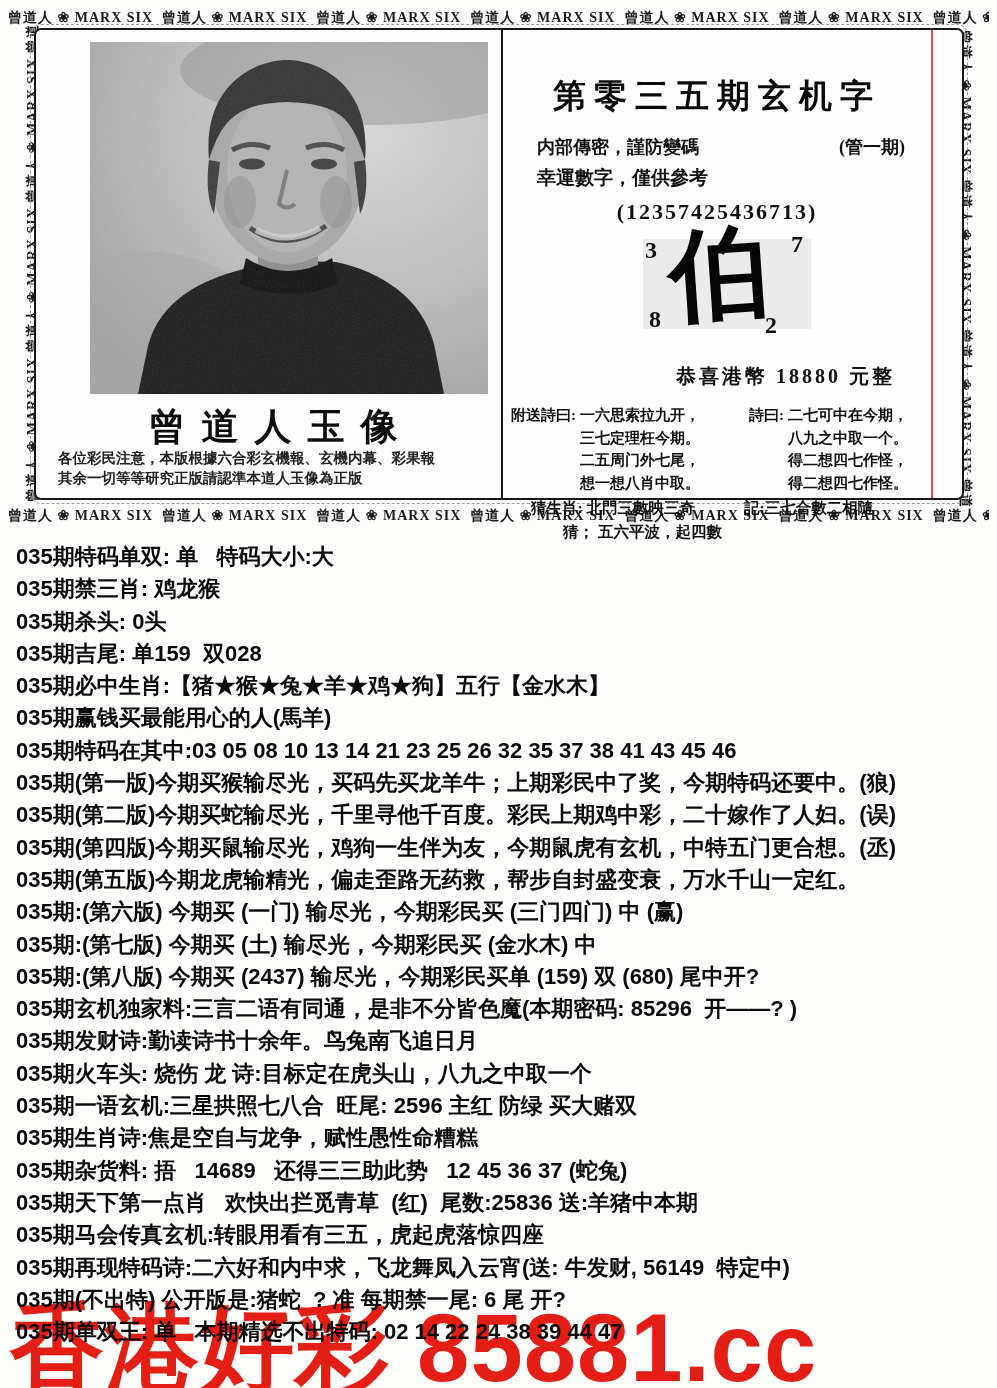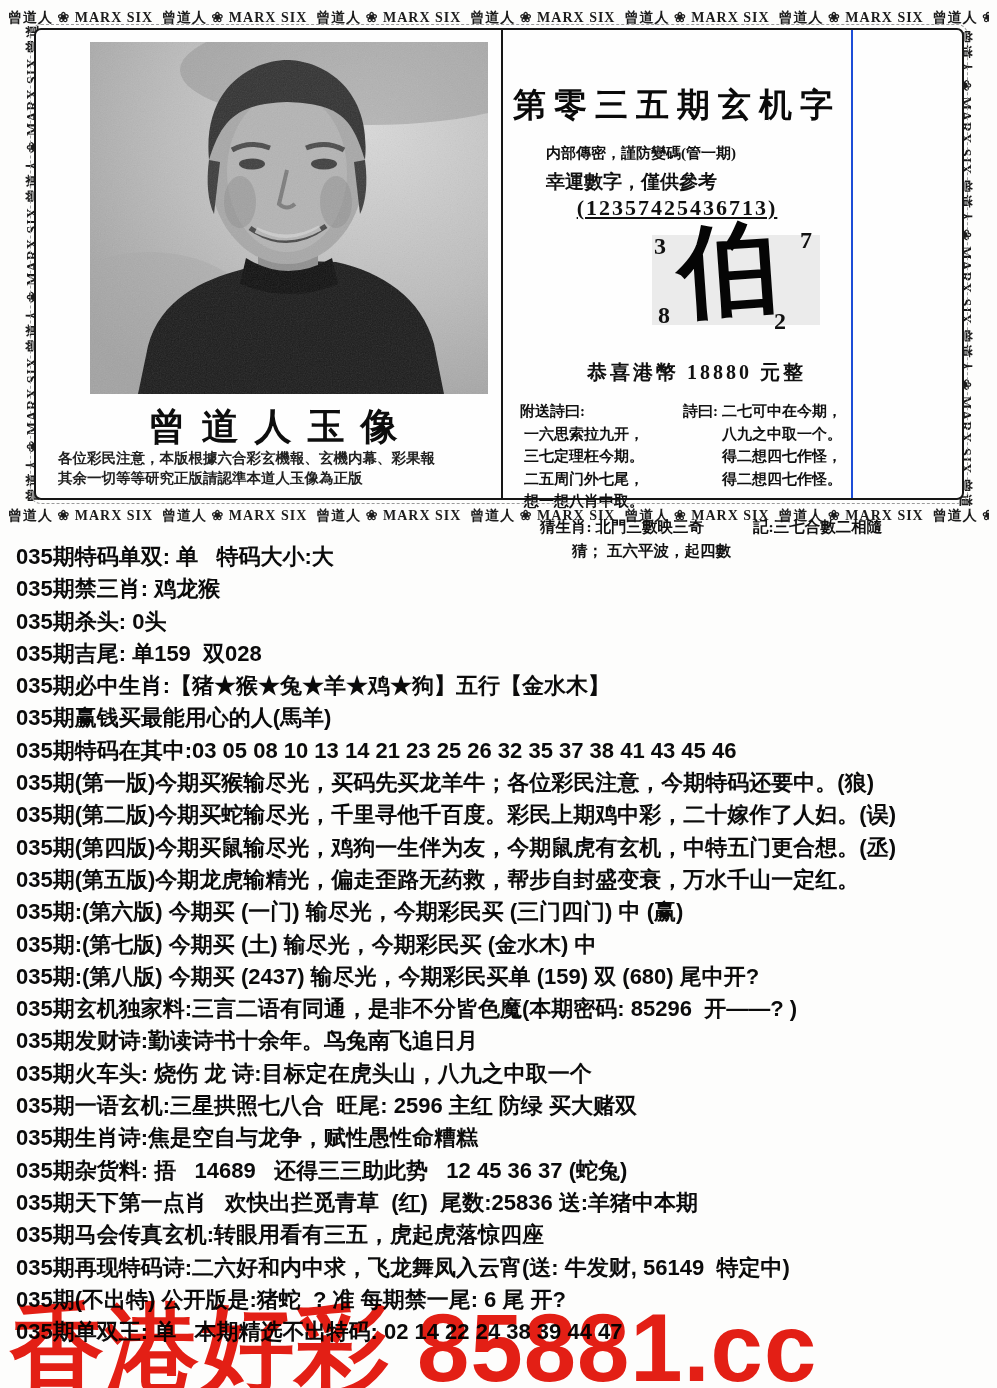--- a/index.html
+++ b/index.html
@@ -28,48 +28,48 @@
   .caption{
     position:absolute;left:20px;top:372px;width:450px;text-align:center;
     font-size:37px;font-weight:bold;letter-spacing:16px;color:#0d0d0d;white-space:nowrap;
   }
   .pnotes{
     position:absolute;left:22px;top:418px;width:448px;
     font-size:14.5px;font-weight:bold;line-height:20px;color:#222;white-space:nowrap;
   }
   
   .panel{
-    position:absolute;left:465px;top:0;bottom:0;width:352px;
-    border-left:2px solid #161616;border-right:2px solid #1d4ed8;
-    padding:9px;box-sizing:border-box;
+    position:absolute;left:465px;top:0;bottom:0;width:432px;
+    border-left:2px solid #161616;border-right:2px solid #ef4444;
+    padding:0;box-sizing:border-box;
   }
   .ptitle{
     margin-top:44px;text-align:center;font-size:33px;font-weight:bold;
     letter-spacing:8px;color:#0a0a0a;white-space:nowrap;
   }
-  .prow{display:flex;margin:16px 26px 0 34px;
-    font-size:15px;font-weight:bold;white-space:pre;}
+  .prow{display:flex;justify-content:space-between;margin:16px 26px 0 34px;
+    font-size:18px;font-weight:bold;white-space:pre;}
   .prow2{margin:6px 26px 0 34px;font-size:19px;font-weight:bold;white-space:pre;}
-  .lucky{margin-top:0;text-align:center;font-size:22px;font-weight:bold;letter-spacing:2px;text-decoration:underline;}
+  .lucky{margin-top:8px;text-align:center;font-size:22px;font-weight:bold;letter-spacing:2px;}
   .charbox{
     position:relative;margin:14px 0 0 140px;width:168px;height:90px;background:#ebebeb;
   }
   .corner{position:absolute;font-size:24px;font-weight:bold;font-family:"Liberation Serif", serif;}
   .corner.tl{left:2px;top:-2px;}
   .corner.tr{right:8px;top:-8px;}
   .corner.bl{left:6px;bottom:-4px;}
   .corner.br{right:34px;bottom:-10px;}
   .bigchar{
     position:absolute;left:26px;top:-16px;font-size:100px;line-height:104px;
     font-weight:bold;transform:rotate(-4deg);color:#050505;
   }
   .prize{margin:34px 36px 0 0;text-align:right;font-size:20px;font-weight:bold;letter-spacing:3px;white-space:pre;}
   .verses{display:flex;margin:14px 0 0 8px;font-size:15px;font-weight:bold;line-height:22.5px;}
   .vcol{display:flex;}
-  .v1{width:238px;flex-direction:column;}
+  .v1{width:238px;}
   .v2{width:180px;}
   .vlabel,.vlabel2{flex:none;white-space:nowrap;}
   .vlines,.vlines2{margin-left:4px;white-space:nowrap;}
   .vfoot{display:flex;margin:4px 0 0 28px;font-size:15.5px;font-weight:bold;white-space:pre;gap:7px;}
   .vfoot span + span{margin-left:42px;}
   .vfoot2{margin:3px 0 0 60px;font-size:15.5px;font-weight:bold;white-space:pre;}
   
   .lines{
     position:absolute;left:16px;top:541px;width:978px;
     font-family:"Liberation Sans", sans-serif;font-weight:700;
@@ -198,21 +198,21 @@
   </div>
 
   <div class="lines">
     <div class="bl">035期特码单双: 单   特码大小:大</div>
     <div class="bl">035期禁三肖: 鸡龙猴</div>
     <div class="bl">035期杀头: 0头</div>
     <div class="bl">035期吉尾: 单159  双028</div>
     <div class="bl">035期必中生肖:【猪★猴★兔★羊★鸡★狗】五行【金水木】</div>
     <div class="bl">035期赢钱买最能用心的人(馬羊)</div>
     <div class="bl">035期特码在其中:03 05 08 10 13 14 21 23 25 26 32 35 37 38 41 43 45 46</div>
-    <div class="bl">035期(第一版)今期买猴输尽光，买码先买龙羊牛；各位彩民注意，今期特码还要中。(狼)</div>
+    <div class="bl">035期(第一版)今期买猴输尽光，买码先买龙羊牛；上期彩民中了奖，今期特码还要中。(狼)</div>
     <div class="bl">035期(第二版)今期买蛇输尽光，千里寻他千百度。彩民上期鸡中彩，二十嫁作了人妇。(误)</div>
     <div class="bl">035期(第四版)今期买鼠输尽光，鸡狗一生伴为友，今期鼠虎有玄机，中特五门更合想。(丞)</div>
     <div class="bl">035期(第五版)今期龙虎输精光，偏走歪路无药救，帮步自封盛变衰，万水千山一定红。</div>
     <div class="bl">035期:(第六版) 今期买 (一门) 输尽光，今期彩民买 (三门四门) 中 (赢)</div>
     <div class="bl">035期:(第七版) 今期买 (土) 输尽光，今期彩民买 (金水木) 中</div>
     <div class="bl">035期:(第八版) 今期买 (2437) 输尽光，今期彩民买单 (159) 双 (680) 尾中开?</div>
     <div class="bl">035期玄机独家料:三言二语有同通，是非不分皆色魔(本期密码: 85296  开——? )</div>
     <div class="bl">035期发财诗:勤读诗书十余年。鸟兔南飞追日月</div>
     <div class="bl">035期火车头: 烧伤 龙 诗:目标定在虎头山，八九之中取一个</div>
     <div class="bl">035期一语玄机:三星拱照七八合  旺尾: 2596 主红 防绿 买大赌双</div>

